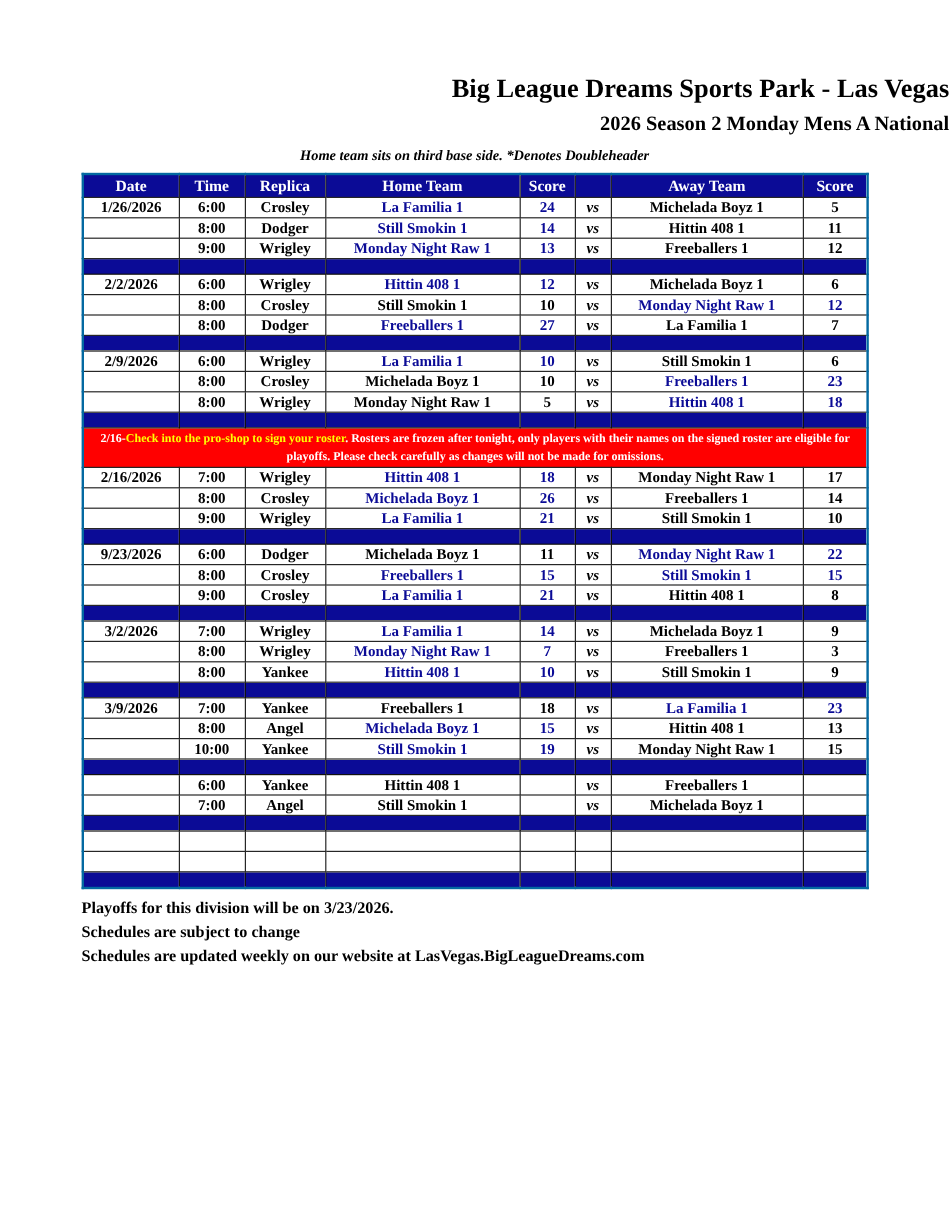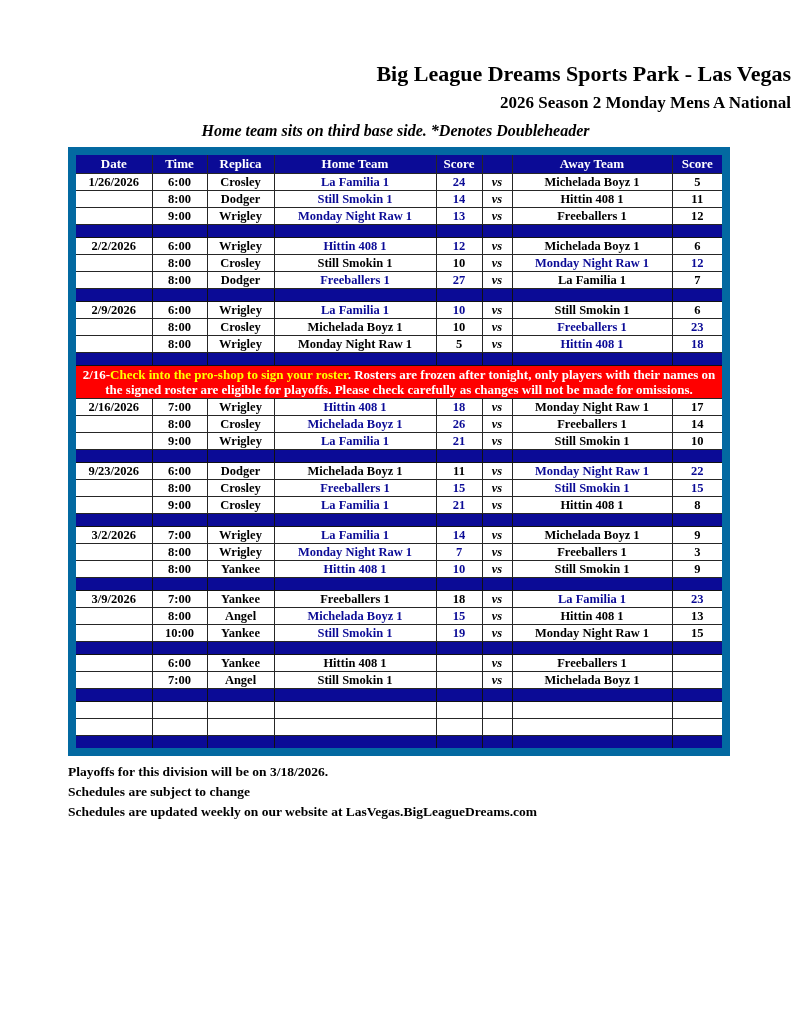--- a/index.html
+++ b/index.html
@@ -3,40 +3,40 @@
 <meta charset="utf-8">
 <style>
   html,body{margin:0;padding:0;}
   body{
     width:791px;height:1024px;background:#ffffff;
     font-family:"Liberation Serif","DejaVu Serif",serif;
     color:#000;overflow:hidden;
   }
   .title{margin-top:62px;text-align:right;font-size:22px;font-weight:bold;line-height:1.1;}
   .subtitle{margin-top:7px;text-align:right;font-size:17px;font-weight:bold;}
-  .note{margin-top:9px;text-align:center;font-size:16px;font-weight:bold;font-style:italic;}
+  .note{margin-top:9px;text-align:center;font-size:12px;font-weight:bold;font-style:italic;}
   table.sched{
     border-collapse:collapse;table-layout:fixed;
     width:654px;margin:7px 0 0 68px;
-    border:8px solid #0369a1;
+    border:2px solid #0369a1;
   }
   table.sched td{
     border:1px solid #262626;
     padding:0 1px;height:16px;line-height:16px;
     font-size:12.5px;font-weight:bold;text-align:center;
     overflow:hidden;white-space:nowrap;background:#fff;
   }
   tr.hdr td{background:#0b0b96;color:#ffffff;height:18px;line-height:18px;font-size:13px;}
   tr.sep td{background:#0b0b96;height:12px;line-height:12px;border-color:#111;}
   td.yellow{background:#ffff00;color:#0b0b96;}
   td.vs{font-style:italic;font-size:11px;}
   tr.banner td{
     background:#ff0000;color:#ffffff;
     white-space:normal;height:auto;line-height:15px;
-    font-size:13px;padding:1px 4px;
+    font-size:10px;padding:1px 4px;
   }
   .banner-hl{color:#ffff00;}
   .footer{margin:6px 0 0 68px;font-size:13.5px;font-weight:bold;line-height:20px;}
   
   col.c-date{width:80px;} col.c-time{width:55px;} col.c-replica{width:67px;}
   col.c-home{width:162px;} col.c-hscore{width:46px;} col.c-vs{width:30px;}
   col.c-away{width:160px;} col.c-ascore{width:54px;}
 </style>
 </head>
 <body>
@@ -408,16 +408,16 @@
         <td></td>
         <td></td>
         <td></td>
         <td></td>
         <td></td>
       </tr>
     </tbody>
 </table>
 
 <div class="footer">
-  <div>Playoffs for this division will be on 3/18/2026.</div>
+  <div>Playoffs for this division will be on 3/23/2026.</div>
   <div>Schedules are subject to change</div>
   <div>Schedules are updated weekly on our website at LasVegas.BigLeagueDreams.com</div>
 </div>
 
 </body></html>

